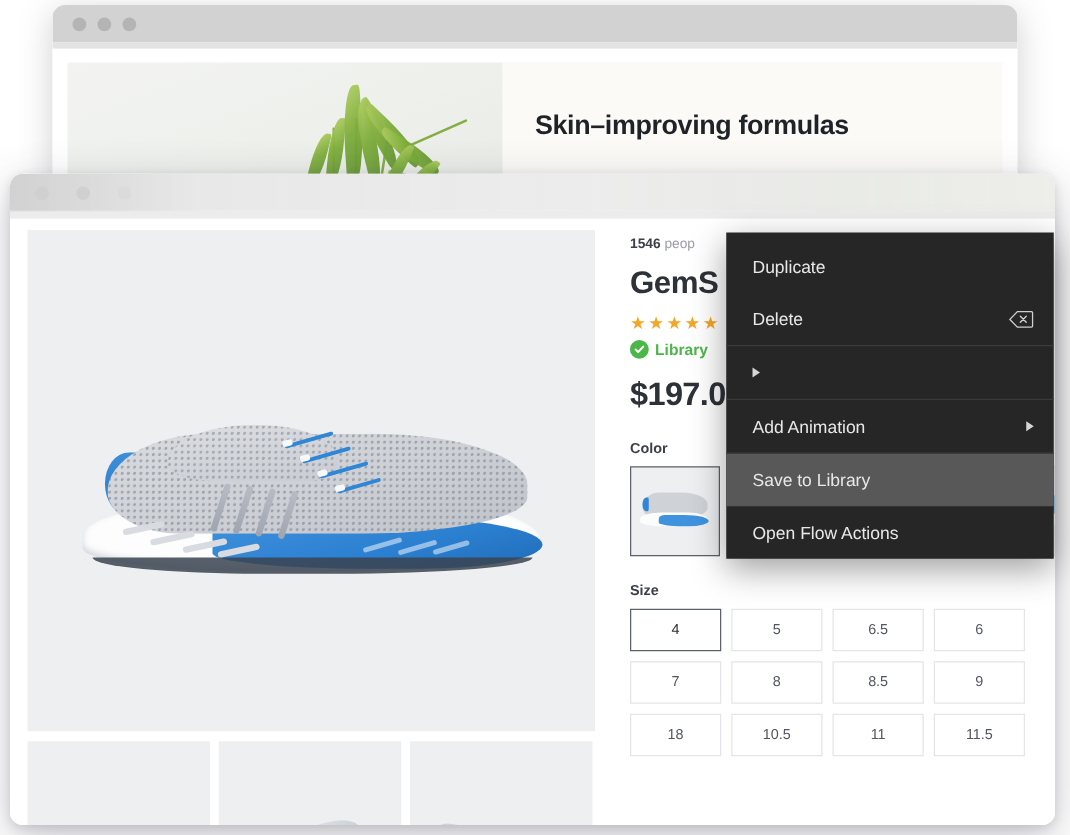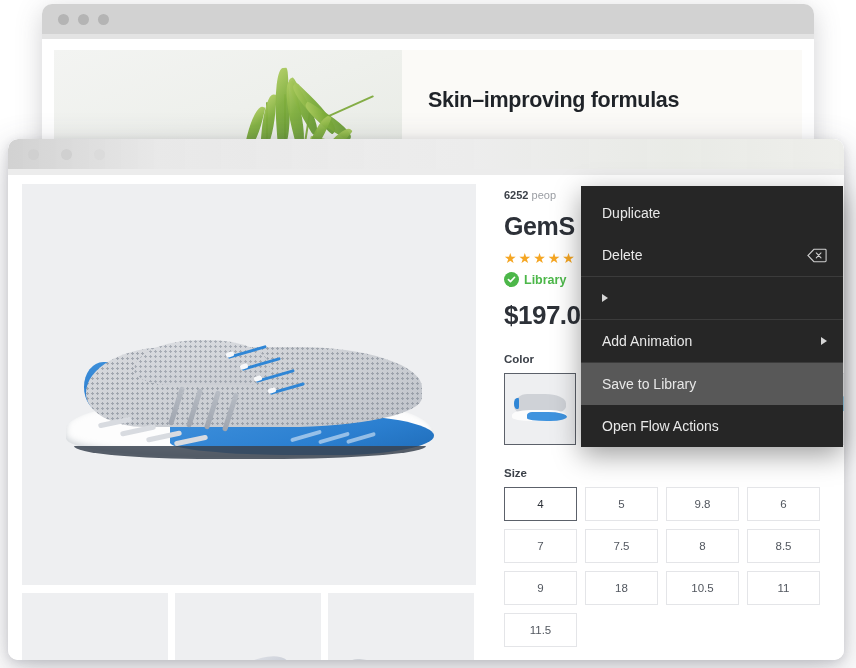--- a/index.html
+++ b/index.html
@@ -522,21 +522,21 @@
             <div class="shoe" style="left:74px;top:56px;width:70px;height:52px;transform:rotate(-12deg);">
 
               <span class="upper" style="background:linear-gradient(165deg,#4f9fe0,#2c7fcc);"></span>
             </div>
           </div>
         </div>
       </div>
 
       <div id="details">
         <div id="people-line">
-          <b>6252</b>
+          <b>1546</b>
           <span>peop</span>
         </div>
 
         <div id="product-title">GemS</div>
 
         <div id="stars">
             <span class="star">★</span>
             <span class="star">★</span>
             <span class="star">★</span>
             <span class="star">★</span>
@@ -599,30 +599,27 @@
 
         <div class="opt-label">Size</div>
         <div id="size-grid">
             <div class="size-btn selected">
               <span>4</span>
             </div>
             <div class="size-btn">
               <span>5</span>
             </div>
             <div class="size-btn">
-              <span>9.8</span>
+              <span>6.5</span>
             </div>
             <div class="size-btn">
               <span>6</span>
             </div>
             <div class="size-btn">
               <span>7</span>
-            </div>
-            <div class="size-btn">
-              <span>7.5</span>
             </div>
             <div class="size-btn">
               <span>8</span>
             </div>
             <div class="size-btn">
               <span>8.5</span>
             </div>
             <div class="size-btn">
               <span>9</span>
             </div>

